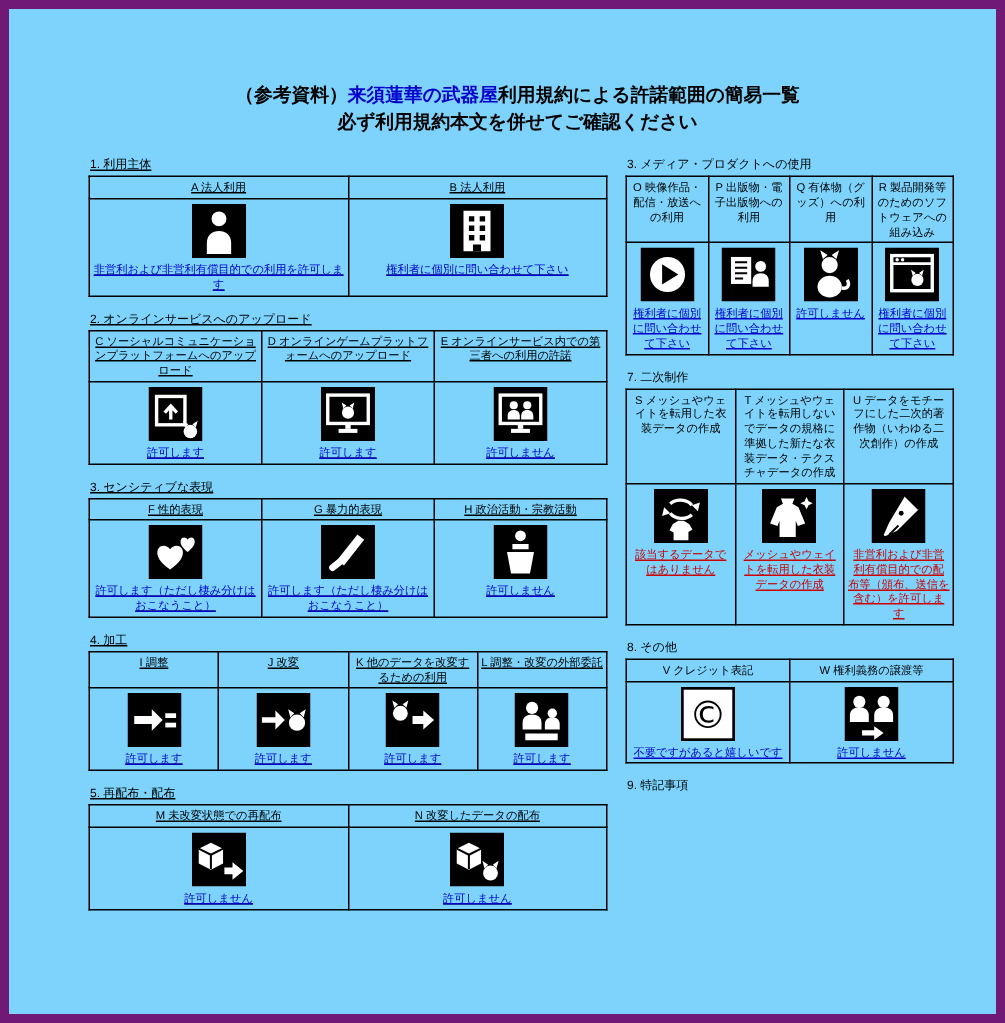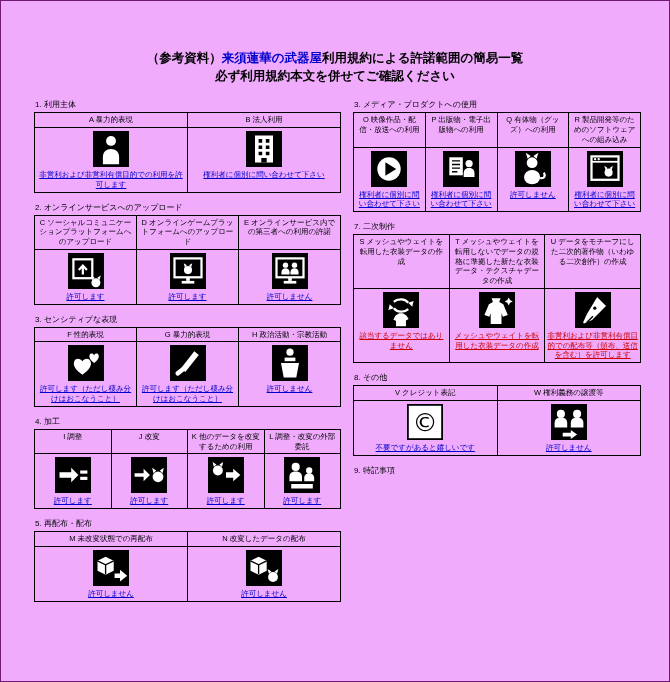--- a/index.html
+++ b/index.html
@@ -2,27 +2,28 @@
 <html><head>
 <meta charset="utf-8">
 <style>
   html,body{margin:0;padding:0;}
   body{
     width:670px;height:682px;background:#fdfdfd;
     font-family:"Liberation Sans","DejaVu Sans",sans-serif;
     color:#000;overflow:hidden;
   }
   .page{
-    position:absolute;inset:0;background:#f0abfc;border:1px solid #701a75;
+    position:absolute;inset:0;background:#7dd3fc;border:6px solid #701a75;
     box-sizing:border-box;
+    padding-left:20px;
   }
   .title-block{margin-top:48px;text-align:center;font-weight:bold;font-size:12.5px;line-height:1.45;}
   .title-shop{color:#0000cc;}
   .columns{display:flex;margin:14px 28px 0 33px;gap:12px;align-items:flex-start;}
-  .col-left{width:307px;flex:none;}
+  .col-left{width:346px;flex:none;text-decoration:underline;}
   .col-right{flex:1;min-width:0;}
   .section{margin-bottom:9px;}
   .section-heading{font-size:8px;margin:0 0 2px 1px;}
   table.grid{width:100%;border-collapse:collapse;table-layout:fixed;}
   table.grid td{border:1px solid #000;text-align:center;font-size:7.5px;line-height:1.3;padding:2px 2px;vertical-align:top;word-break:break-all;}
   td.body{padding:3px 2px 4px;}
   .pict{width:36px;height:36px;display:block;margin:1px auto 3px;}
   .result{font-size:7.5px;line-height:1.3;margin-top:1px;}
   .link-blue{color:#0000cc;text-decoration:underline;cursor:pointer;}
   .link-red{color:#cc0000;text-decoration:underline;cursor:pointer;}
@@ -40,21 +41,21 @@
 
   <div class="columns">
 
     <div class="col-left">
 
       <div class="section">
         <div class="section-heading">1. 利用主体</div>
         <table class="grid">
           <tbody>
               <tr>
-            <td class="head">A 暴力的表現</td>
+            <td class="head">A 法人利用</td>
             <td class="head">B 法人利用</td>
           </tr>
           <tr>
             <td class="body">
               <svg class="pict" viewBox="0 0 40 40">
                     <rect width="40" height="40" fill="#000"></rect>
                     <circle cx="20" cy="11" r="5.5" fill="#fff"></circle>
                     <path fill="#fff" d="M11 37 v-8 c0-6 4-9 9-9 s9 3 9 9 v8 z"></path>
                   </svg>
               <div class="result link-blue">非営利および非営利有償目的での利用を許可します</div>

